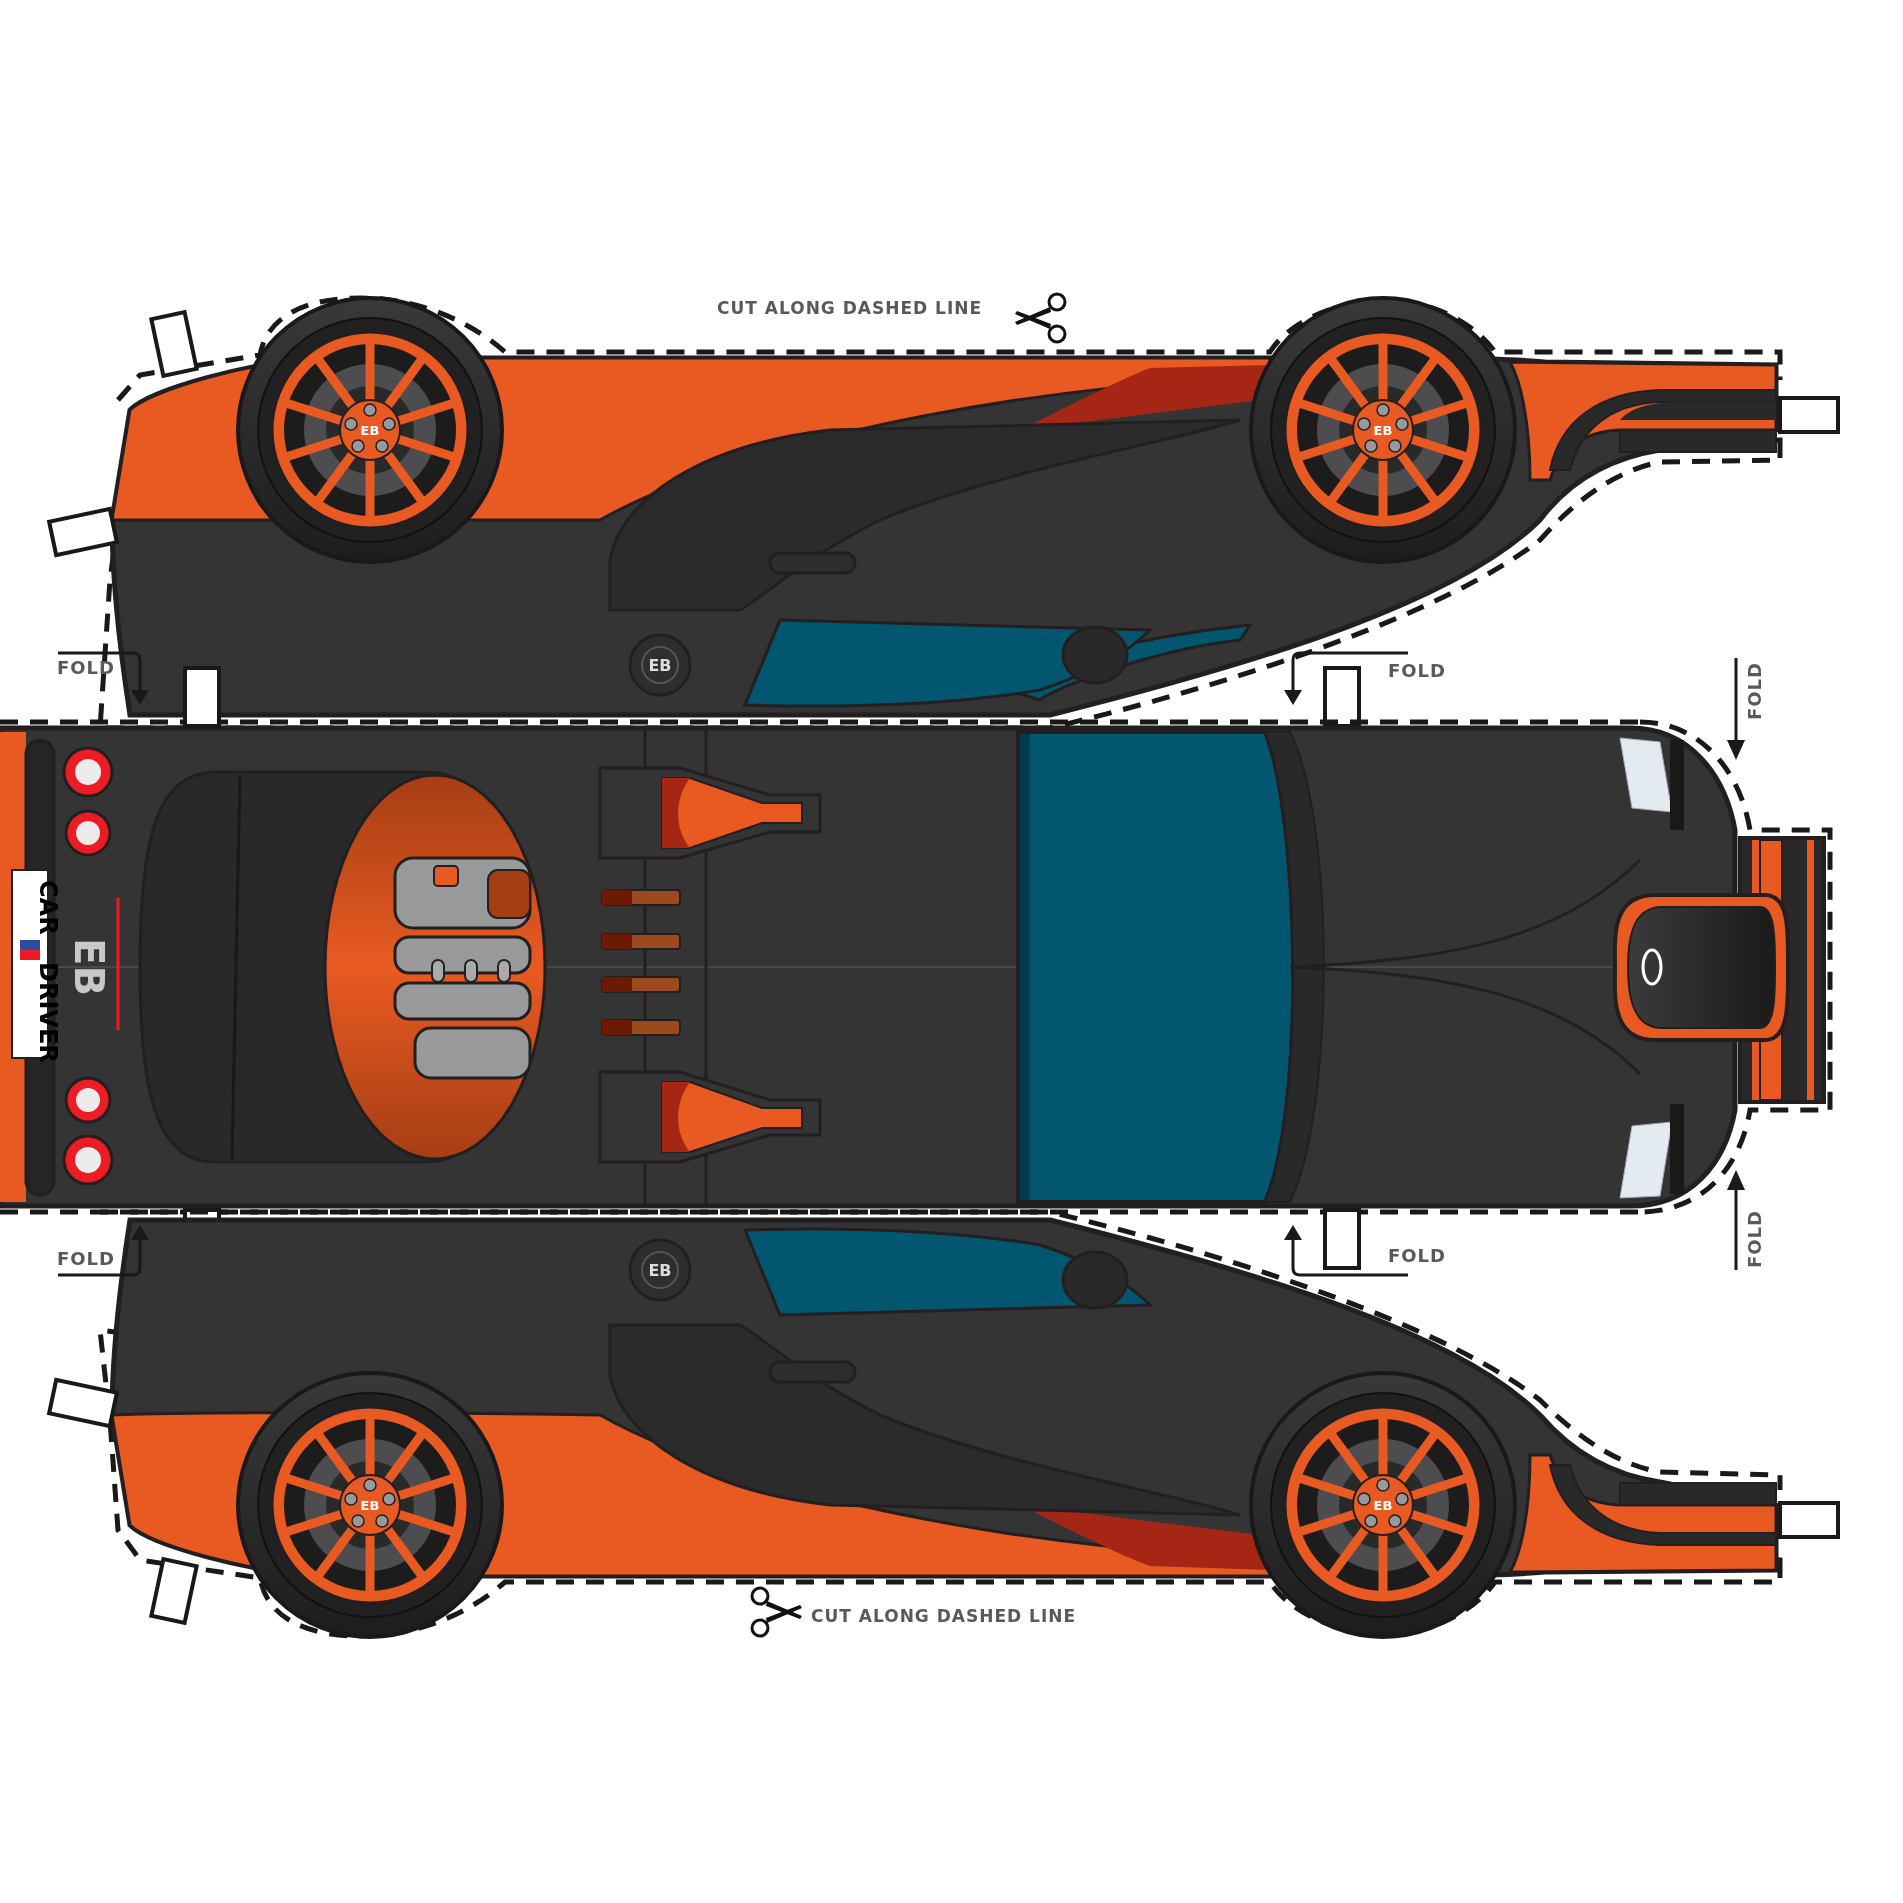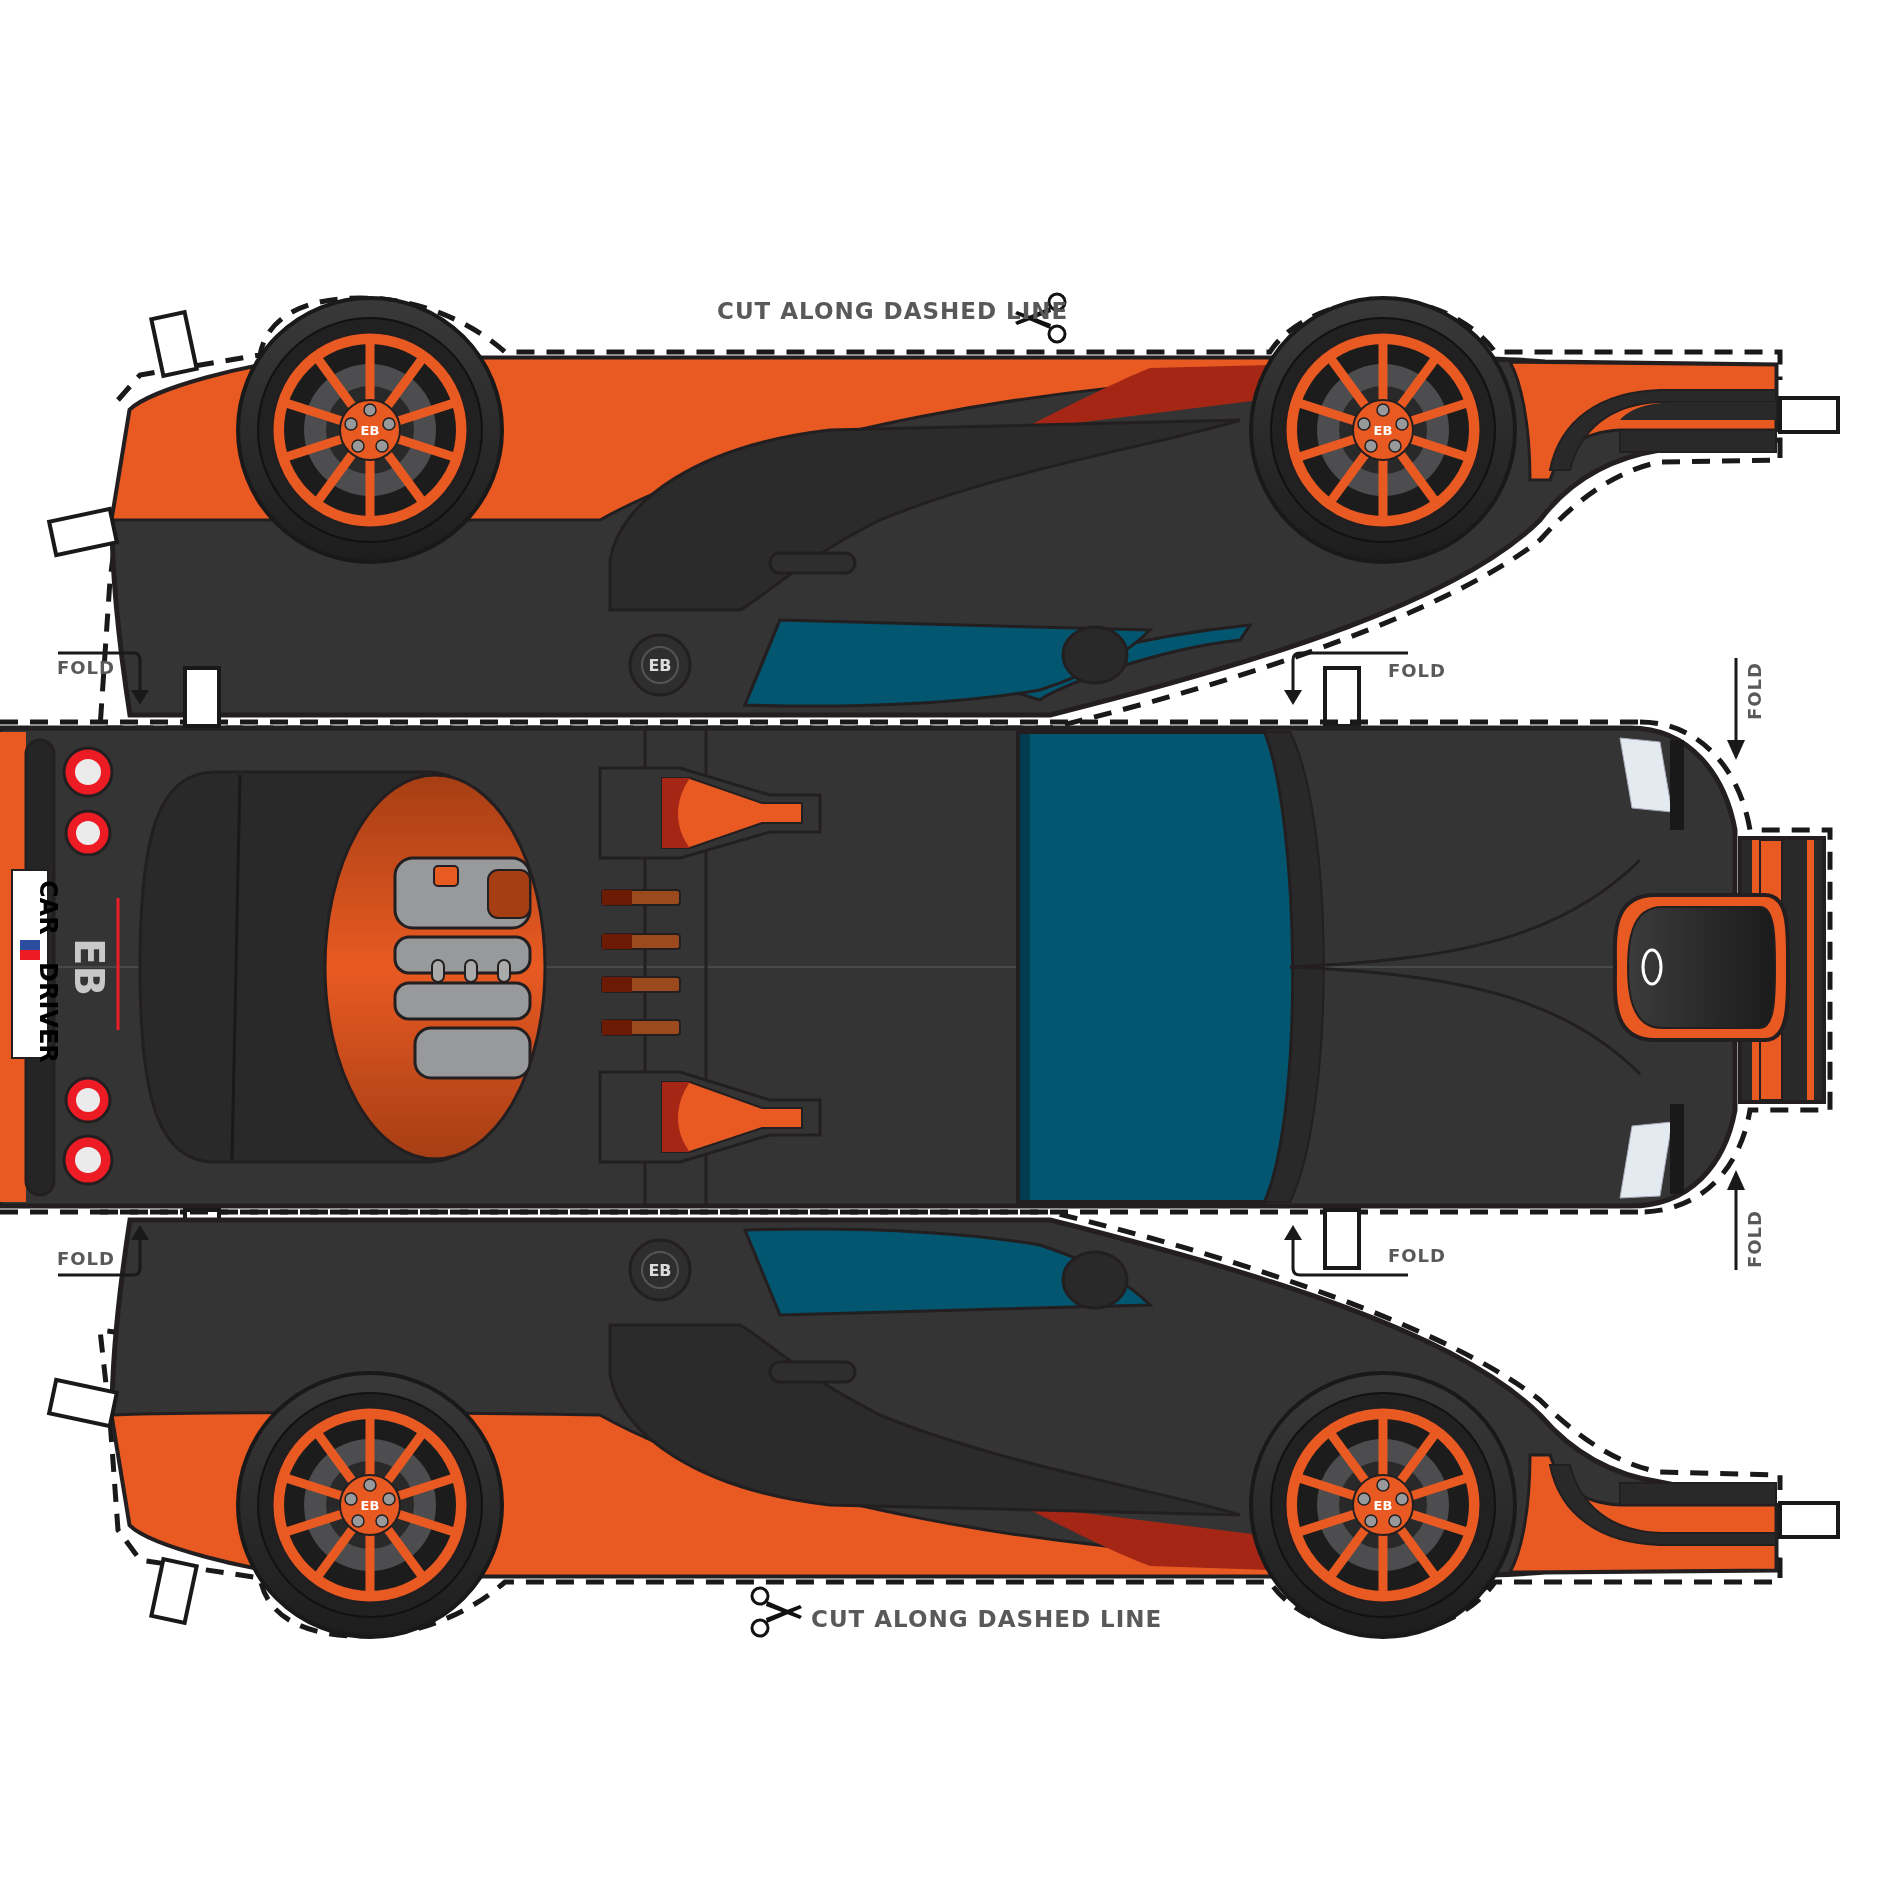--- a/index.html
+++ b/index.html
@@ -1,19 +1,19 @@
 <!DOCTYPE html>
 <html><head>
 <meta charset="utf-8">
 <style>
   html, body { margin: 0; padding: 0; background: #ffffff; }
   body { width: 1903px; height: 1903px; overflow: hidden; position: relative; font-family: "DejaVu Sans", "Liberation Sans", sans-serif; }
   #stage { position: absolute; left: 0; top: 0; width: 1903px; height: 1903px; }
   .lbl { position: absolute; color: #58595b; font-weight: bold; font-family: "DejaVu Sans", "Liberation Sans", sans-serif; letter-spacing: 1px; white-space: nowrap; }
-  .cut-lbl { font-size: 23px; }
+  .cut-lbl { font-size: 17px; }
   .fold-lbl { font-size: 18px; }
   .vert { transform-origin: left top; transform: rotate(-90deg); }
 </style>
 </head>
 <body>
 
 <div id="stage">
 <svg width="1903" height="1903" viewBox="0 0 1903 1903" xmlns="http://www.w3.org/2000/svg">
   <defs>
     <linearGradient id="tireGrad" x1="0" y1="0" x2="0" y2="1">

